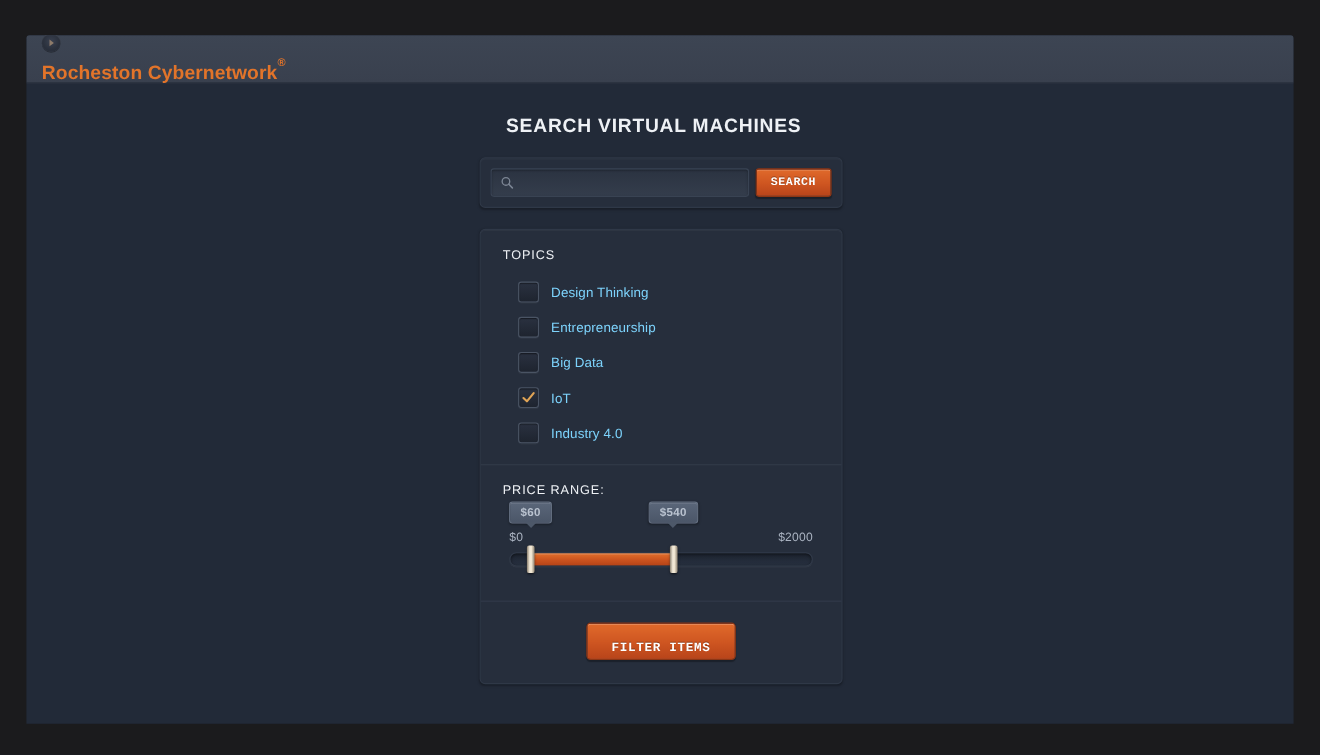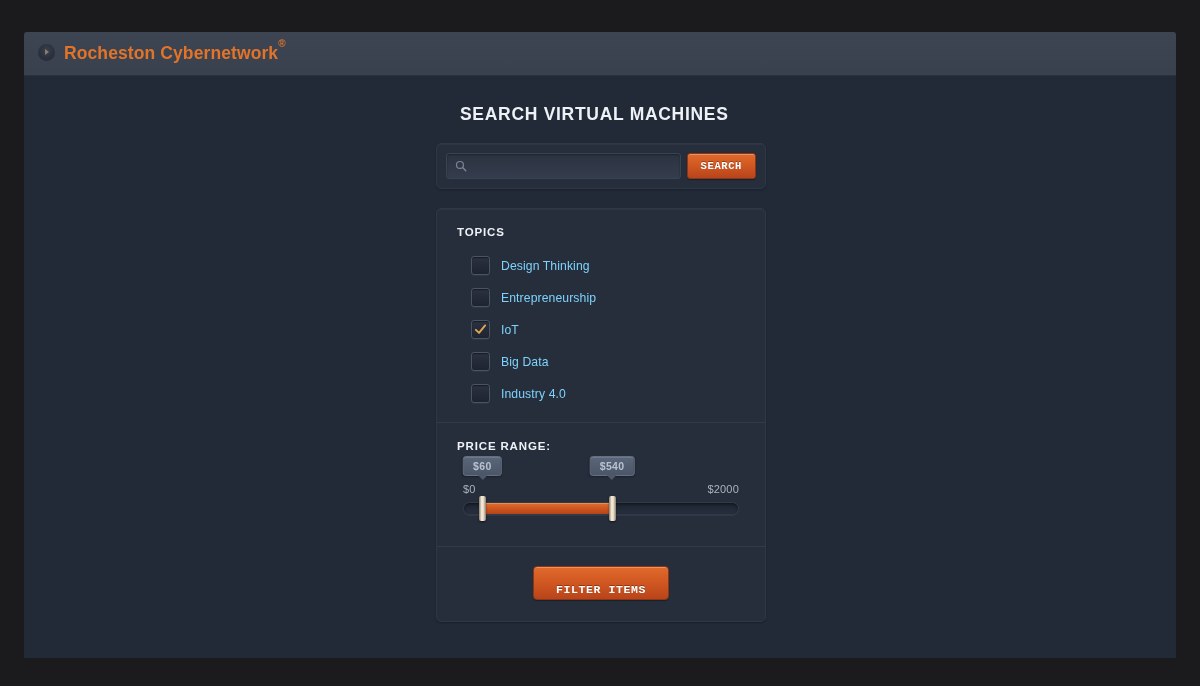--- a/index.html
+++ b/index.html
@@ -30,20 +30,21 @@
     background: linear-gradient(to bottom, #3d4553 0%, #39404e 100%);
     border-bottom: 1px solid #2b323f;
     display: flex;
     align-items: center;
     padding: 0 0 0 14px;
   }
   .brand {
     display: flex;
     align-items: flex-start;
     gap: 9px;
+    flex-direction: column;
   }
   .brand-mark {
     width: 17px; height: 17px;
     border-radius: 50%;
     background: radial-gradient(circle at 50% 45%, #3a4150 0%, #2a303c 60%, #232936 100%);
     box-shadow: inset 0 1px 1px rgba(255,255,255,.10), 0 1px 0 rgba(0,0,0,.35);
     display: flex; align-items: center; justify-content: center;
   }
   .brand-mark i {
     display: block;
@@ -150,21 +151,21 @@
     border: 1px solid #2f3847;
     border-radius: 5px;
     box-shadow: 0 1px 2px rgba(0,0,0,.28), inset 0 1px 0 rgba(255,255,255,.035);
   }
   .section { padding: 17px 20px 15px 20px; }
   .section + .section { border-top: 1px solid #323b4a; }
 
   .section-title {
     color: #eef1f5;
     font-size: 11.5px;
-    font-weight: 700;
+    font-weight: 400;
     letter-spacing: .85px;
     margin-bottom: 14px;
   }
 
   
   .check-row {
     display: flex;
     align-items: center;
     gap: 11px;
     padding: 4px 0 4px 14px;
@@ -316,39 +317,39 @@
 
             <label class="check-row">
               <span class="cbox">
                 
               </span>
               <span class="check-label">Entrepreneurship</span>
             </label>
 
 
             <label class="check-row">
+              <span class="cbox">
+                
+              </span>
+              <span class="check-label">Big Data</span>
+            </label>
+
+            <label class="check-row">
               <span class="cbox checked">
                 <svg width="13" height="13" viewBox="0 0 14 14">
                     <path d="M2 7.4 L5.4 10.6 L12 2.6" fill="none" stroke="#e0a456" stroke-width="2.1" stroke-linecap="round" stroke-linejoin="round"></path>
                   </svg>
               </span>
               <span class="check-label">IoT</span>
             </label>
 
             <label class="check-row">
               <span class="cbox">
                 
               </span>
-              <span class="check-label">Big Data</span>
-            </label>
-
-            <label class="check-row">
-              <span class="cbox">
-                
-              </span>
               <span class="check-label">Industry 4.0</span>
             </label>
 
           </div>
         </div>
 
         <div class="section price-section">
           <div class="section-title">PRICE RANGE:</div>
 
           <div class="slider-area">

